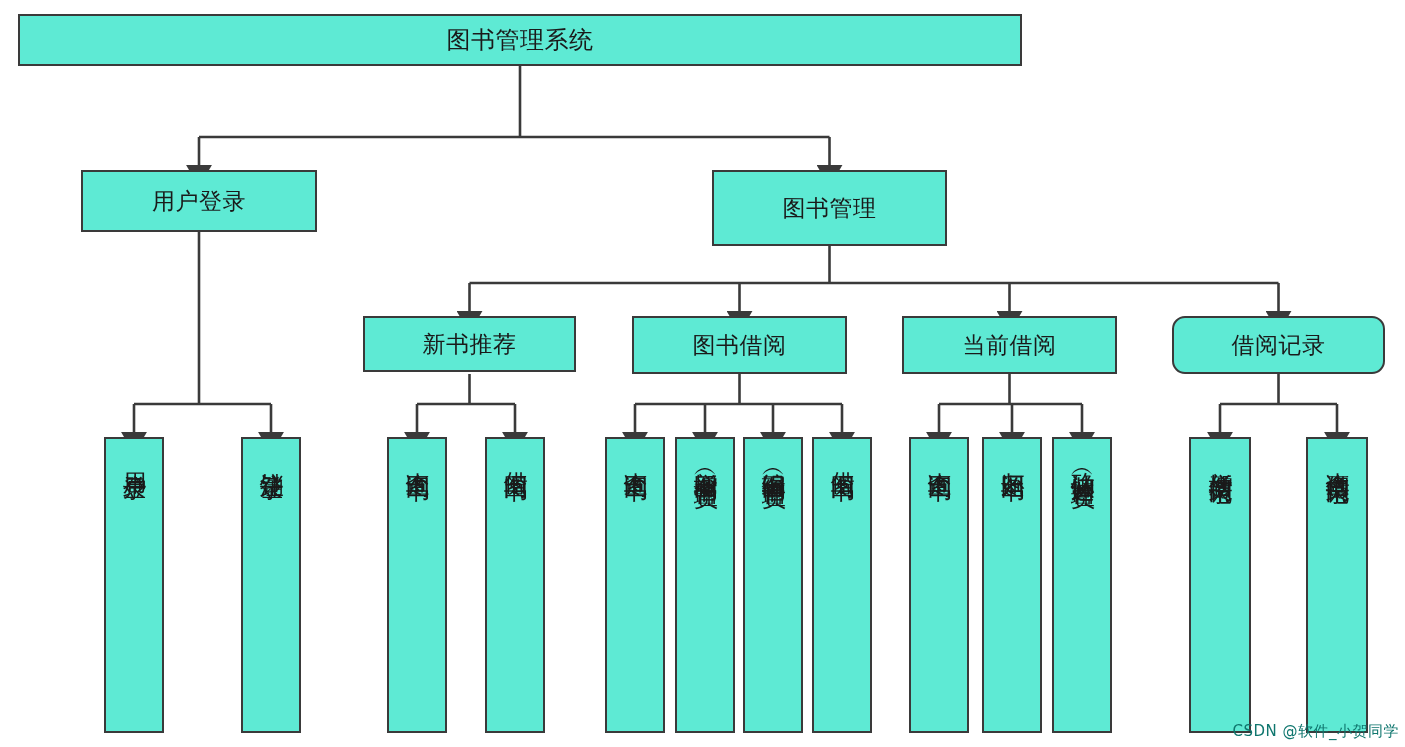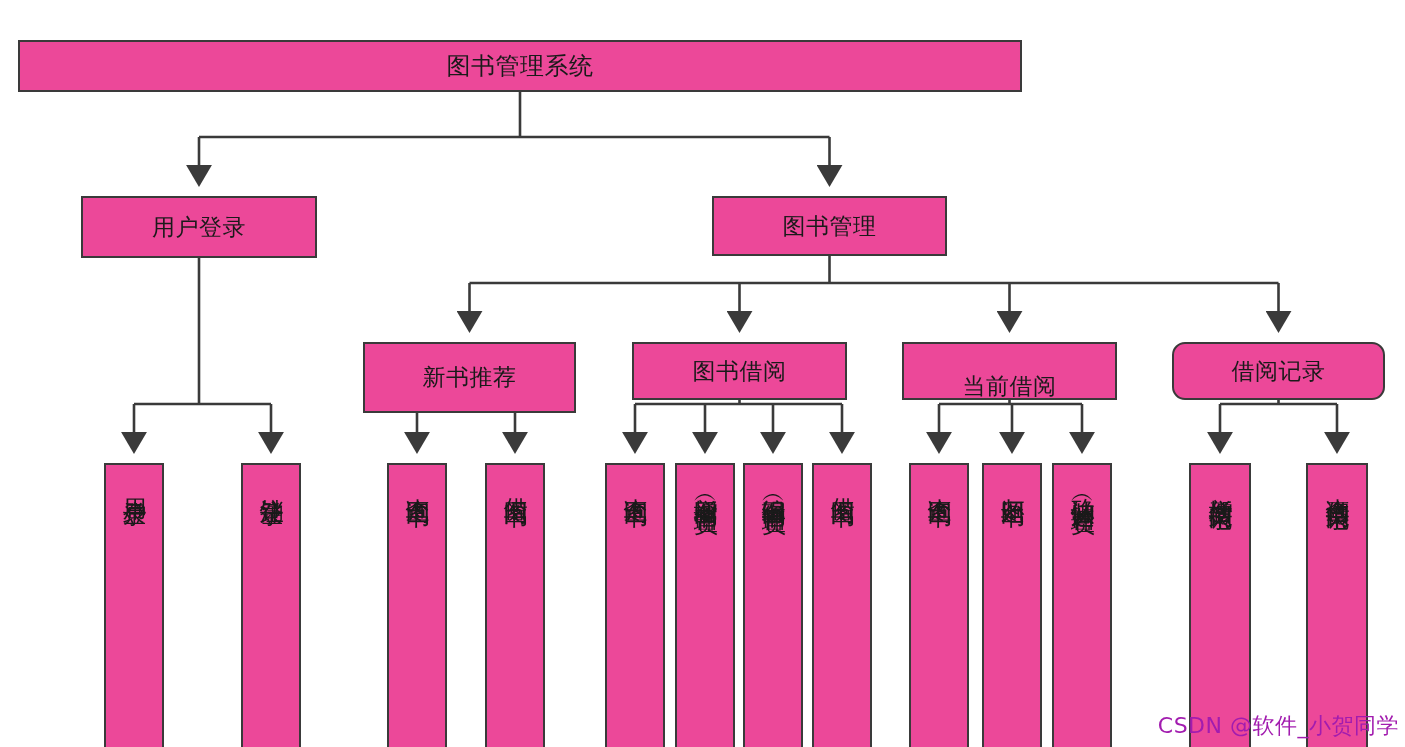--- a/index.html
+++ b/index.html
@@ -19,27 +19,26 @@
     position: absolute;
     left: 0;
     top: 0;
     width: 1405px;
     height: 747px;
     pointer-events: none;
   }
   .node {
     position: absolute;
     box-sizing: border-box;
-    background: #ec4899;
+    background: #5eead4;
     border: 2.5px solid #3a3a3a;
     display: flex;
     align-items: center;
     justify-content: center;
     color: #1a1a1a;
-    margin-top: 26px;
   }
   .node .label {
     display: block;
     text-align: center;
     line-height: 1.0;
     letter-spacing: 0.5px;
   }
   .node.horiz .label {
     font-size: 23px;
     writing-mode: horizontal-tb;
@@ -56,22 +55,22 @@
     text-orientation: upright;
     font-size: 24px;
     line-height: 1.06;
     letter-spacing: 2px;
     white-space: nowrap;
   }
   .watermark {
     position: absolute;
     right: 6px;
     bottom: 6px;
-    font-size: 22px;
-    color: #a21caf;
+    font-size: 15px;
+    color: #0f766e;
     letter-spacing: 0.5px;
     white-space: nowrap;
   }
 </style>
 </head>
 <body>
 
 <div id="canvas">
 
   <svg class="connectors" viewBox="0 0 1405 747" xmlns="http://www.w3.org/2000/svg">
@@ -117,30 +116,30 @@
       </g>
   </svg>
 
   <div id="nodes-layer">
       <div class="node horiz root" style="left: 18px; top: 14px; width: 1004px; height: 52px;">
         <span class="label">图书管理系统</span>
       </div>
       <div class="node horiz" style="left: 81px; top: 170px; width: 236px; height: 62px;">
         <span class="label">用户登录</span>
       </div>
-      <div class="node horiz" style="left: 712px; top: 170px; width: 235px; height: 60px;">
+      <div class="node horiz" style="left: 712px; top: 170px; width: 235px; height: 76px;">
         <span class="label">图书管理</span>
       </div>
-      <div class="node horiz" style="left: 363px; top: 316px; width: 213px; height: 71px;">
+      <div class="node horiz" style="left: 363px; top: 316px; width: 213px; height: 56px;">
         <span class="label">新书推荐</span>
       </div>
       <div class="node horiz" style="left: 632px; top: 316px; width: 215px; height: 58px; align-items: center;">
         <span class="label">图书借阅</span>
       </div>
-      <div class="node horiz" style="left: 902px; top: 316px; width: 215px; height: 58px; align-items: flex-end;">
+      <div class="node horiz" style="left: 902px; top: 316px; width: 215px; height: 58px;">
         <span class="label">当前借阅</span>
       </div>
       <div class="node horiz" style="left: 1172px; top: 316px; width: 213px; height: 58px; border-radius: 13px;">
         <span class="label">借阅记录</span>
       </div>
       <div class="node vert" style="left: 104px; top: 437px; width: 60px; height: 296px;">
         <span class="label">用户登录</span>
       </div>
       <div class="node vert" style="left: 241px; top: 437px; width: 60px; height: 296px;">
         <span class="label">注销登录</span>

